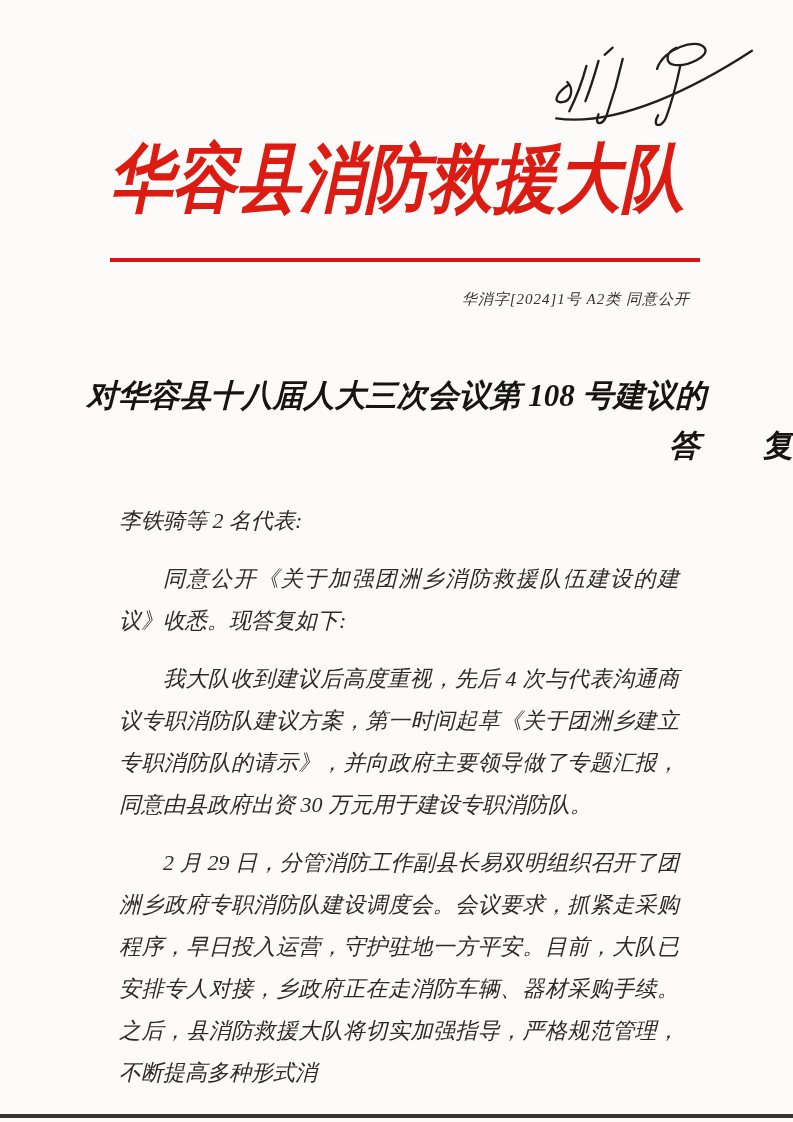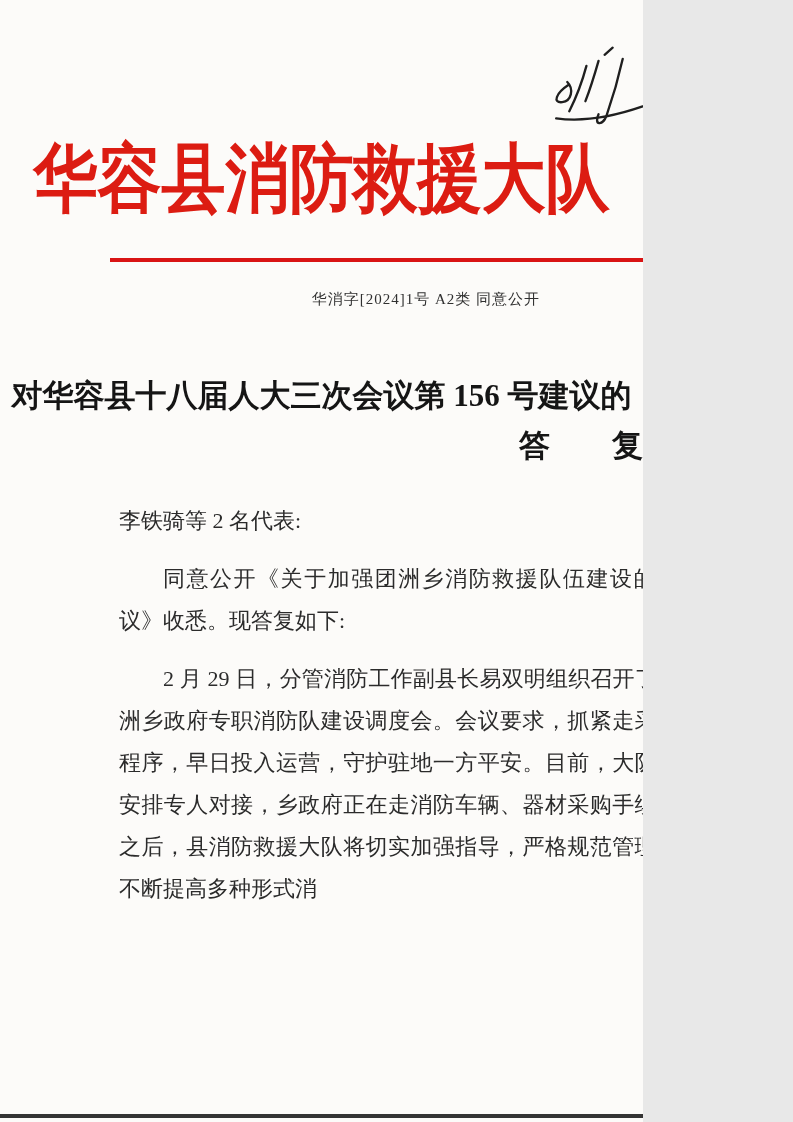--- a/index.html
+++ b/index.html
@@ -3,23 +3,24 @@
 <meta charset="utf-8">
 <style>
   html, body { margin: 0; padding: 0; }
   body {
     width: 793px; height: 1122px;
     font-family: "Liberation Serif", "DejaVu Serif", serif;
     background: #e8e8e8;
   }
   .page {
     position: relative;
-    width: 643px; height: 1122px;
+    width: 793px; height: 1122px;
     background: #fcfbf9;
     overflow: hidden;
+    font-style: italic;
   }
   .signature {
     position: absolute;
     left: 538px; top: 32px;
     width: 224px; height: 94px;
   }
   .signature path {
     fill: none;
     stroke: #1f1f1f;
     stroke-width: 2.3;
@@ -108,25 +109,26 @@
     <path d="M18,85 C80,94 160,52 212,18"></path>
   </svg>
 
   <div class="org-name">华容县消防救援大队</div>
 
   <div class="red-line"></div>
 
   <div class="doc-number">华消字[2024]1号 A2类 同意公开</div>
 
   <div class="doc-title">
-    <div class="title-line1">对华容县十八届人大三次会议第 156 号建议的</div>
+    <div class="title-line1">对华容县十八届人大三次会议第 108 号建议的</div>
     <div class="title-line2">答　　复</div>
   </div>
 
   <div class="body-text">
     <p class="salutation">李铁骑等 2 名代表:</p>
     <p class="para">同意公开《关于加强团洲乡消防救援队伍建设的建议》收悉。现答复如下:</p>
+    <p class="para">我大队收到建议后高度重视，先后 4 次与代表沟通商议专职消防队建议方案，第一时间起草《关于团洲乡建立专职消防队的请示》，并向政府主要领导做了专题汇报，同意由县政府出资 30 万元用于建设专职消防队。</p>
     <p class="para">2 月 29 日，分管消防工作副县长易双明组织召开了团洲乡政府专职消防队建设调度会。会议要求，抓紧走采购程序，早日投入运营，守护驻地一方平安。目前，大队已安排专人对接，乡政府正在走消防车辆、器材采购手续。之后，县消防救援大队将切实加强指导，严格规范管理，不断提高多种形式消</p>
   </div>
 
   <div class="bottom-edge"></div>
 
 </div>
 
 </body></html>

